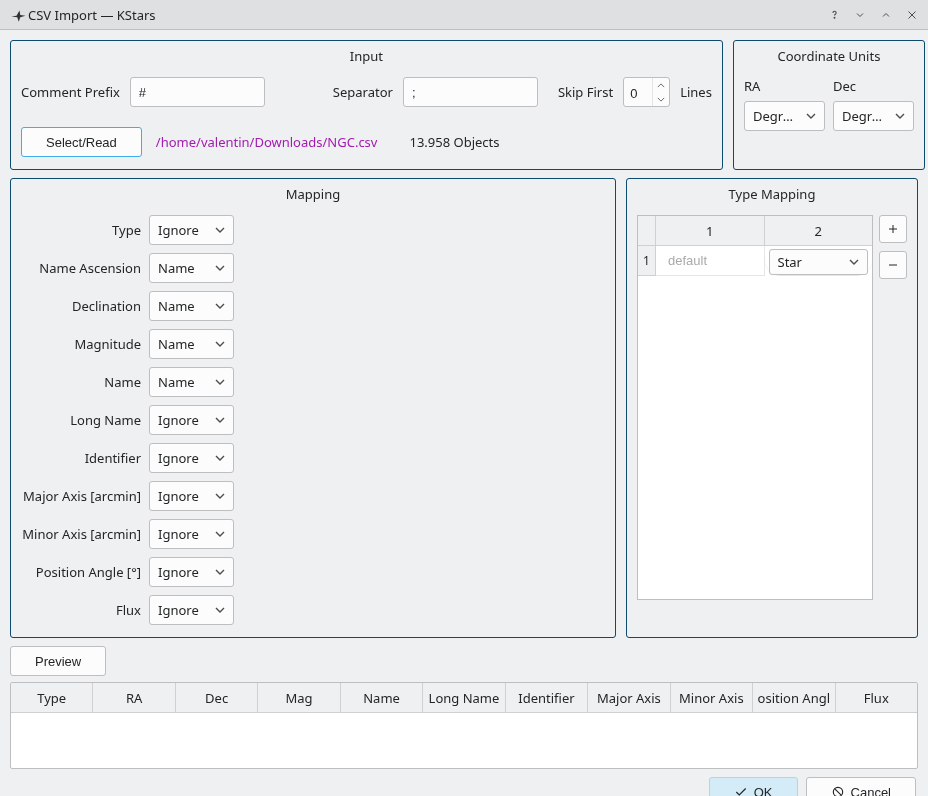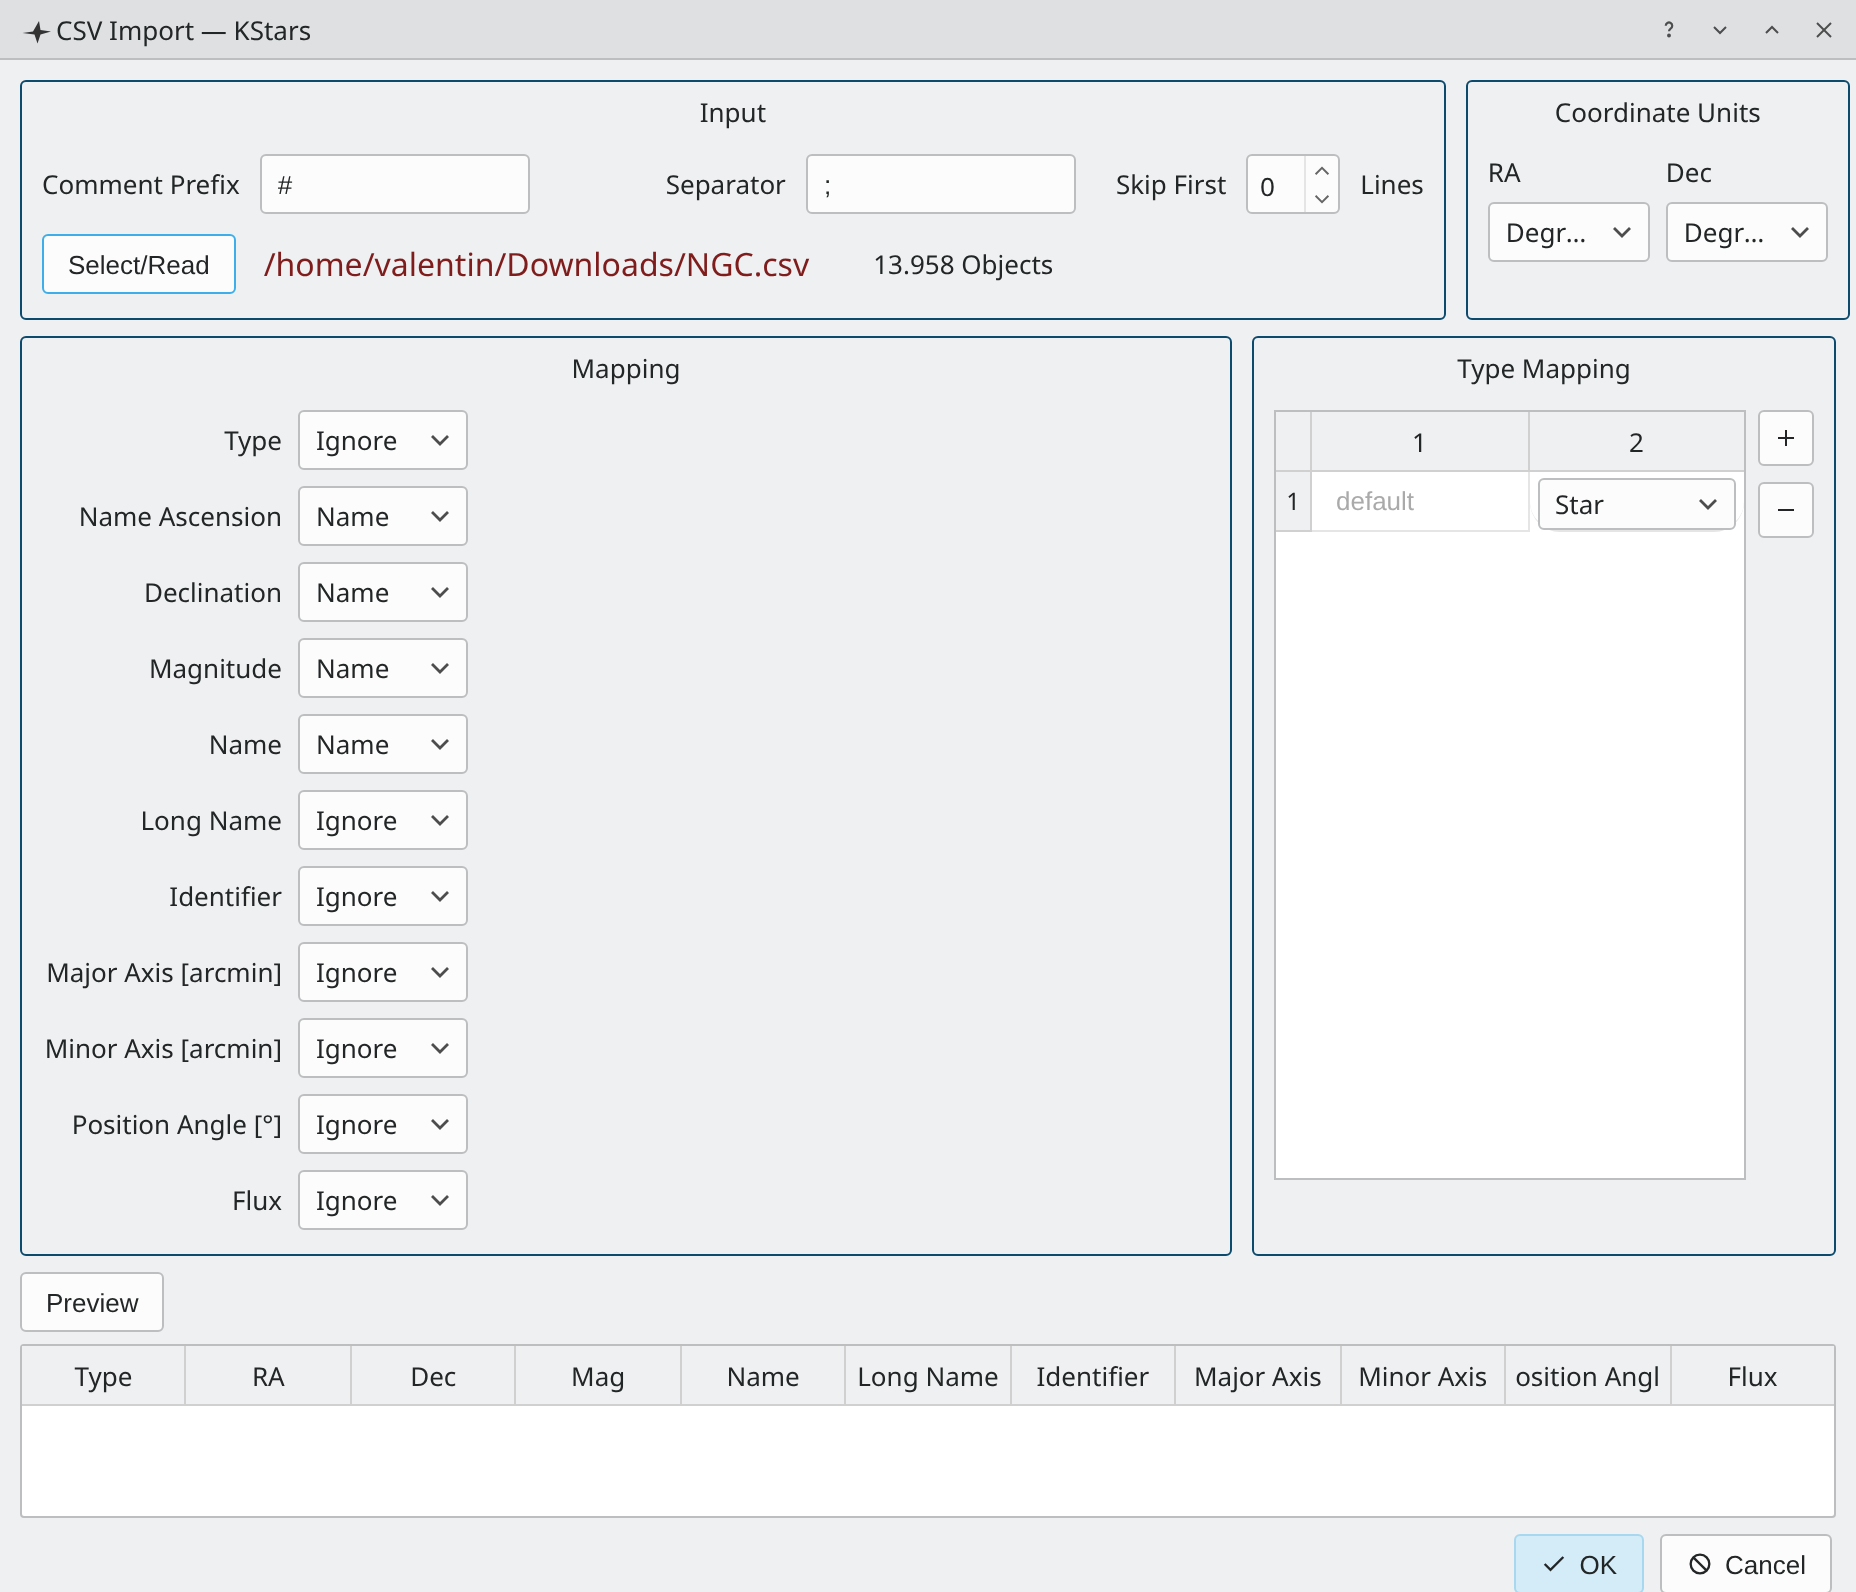--- a/index.html
+++ b/index.html
@@ -42,21 +42,21 @@
     .groupbox-title {
       text-align: center;
       padding: 6px 0 4px;
       font-size: 13px;
       color: #232627;
     }
     .groupbox-body { padding: 8px 10px 12px; }
 
     
     .input-box { flex: 1; }
-    .input-row { display: flex; align-items: center; gap: 10px; margin-bottom: 10px; }
+    .input-row { display: flex; align-items: center; gap: 10px; margin-bottom: 20px; }
     .input-row:last-child { margin-bottom: 0; }
     .label { font-size: 13px; color: #232627; white-space: nowrap; }
 
     input[type="text"], .spinbox-input {
       border: 1px solid #bcbebf;
       border-radius: 3px;
       background: #fcfcfc;
       padding: 5px 8px;
       font-size: 13px;
       color: #232627;
@@ -75,34 +75,34 @@
     }
     .spinbox input { border: none; width: 28px; padding: 0 6px; background: transparent; font-size: 13px; outline: none; }
     .spinbox-arrows { display: flex; flex-direction: column; border-left: 1px solid #e5e5e5; }
     .spinbox-arrow { width: 16px; height: 14px; display: flex; align-items: center; justify-content: center; cursor: pointer; color: #666; }
     .spinbox-arrow svg { width: 8px; height: 5px; }
 
     .btn {
       border: 1px solid #bcbebf;
       border-radius: 3px;
       background: #fcfcfc;
-      padding: 6px 12px;
+      padding: 6px 24px;
       font-size: 13px;
       color: #232627;
       cursor: pointer;
       height: 30px;
       display: inline-flex;
       align-items: center;
       gap: 6px;
       text-align: center;
     }
     .btn.active-outline { border-color: #3daee9; }
     .btn-primary { background: #d3ecf8; border-color: #a7d8ef; }
 
-    .filepath { font-size: 16px; color: #7f1d1d; margin-left: 4px; }
+    .filepath { font-size: 13px; color: #a21caf; margin-left: 4px; }
     .obj-count { font-size: 13px; color: #232627; margin-left: 22px; }
 
     
     .coord-box { width: 192px; }
     .coord-header-row { display: flex; gap: 8px; padding: 0 0 6px; }
     .coord-header-row .label { flex: 1; }
     .coord-selects { display: flex; gap: 8px; }
 
     
     .select {

